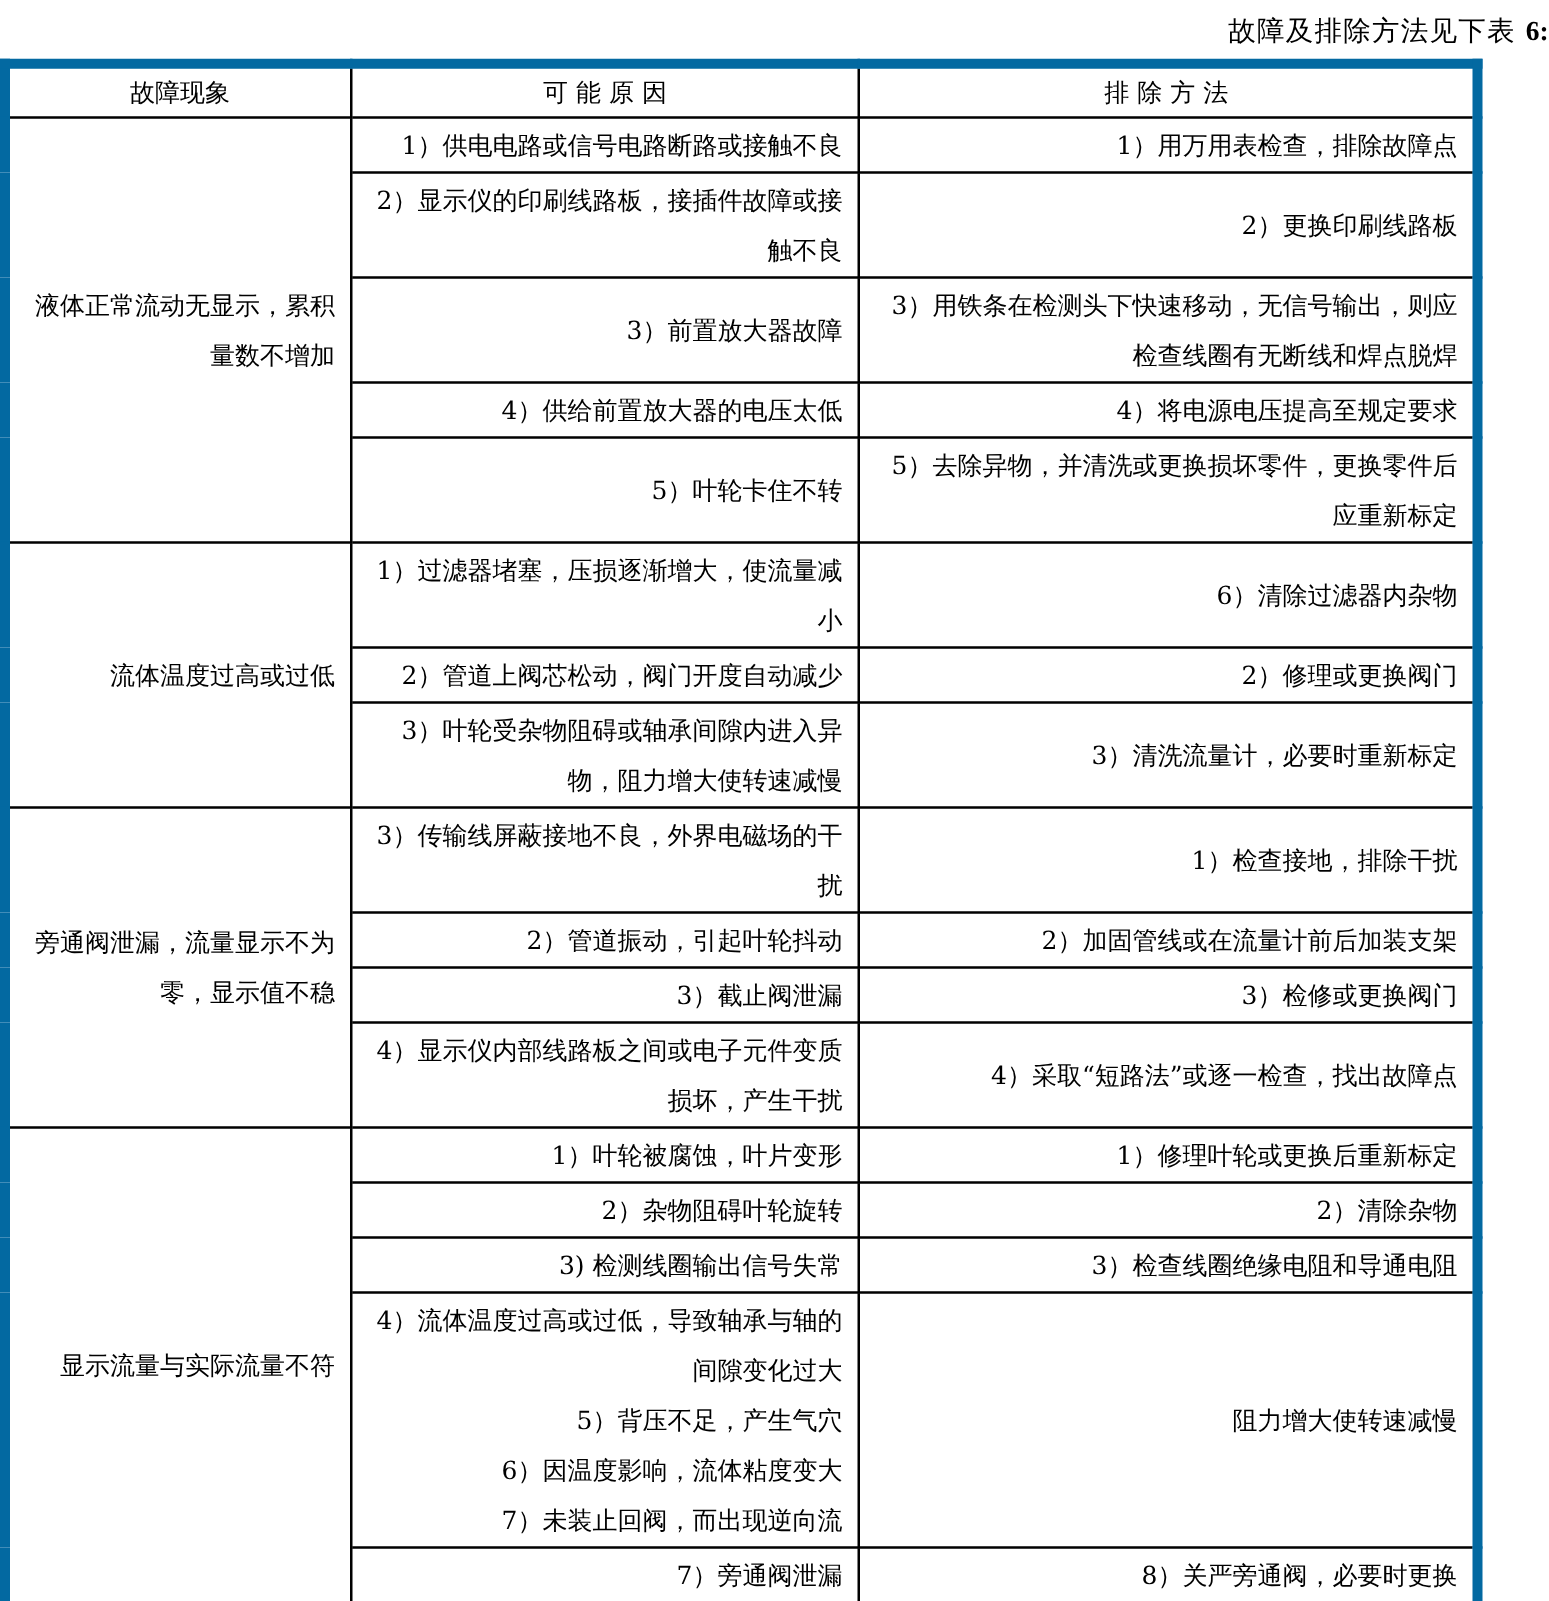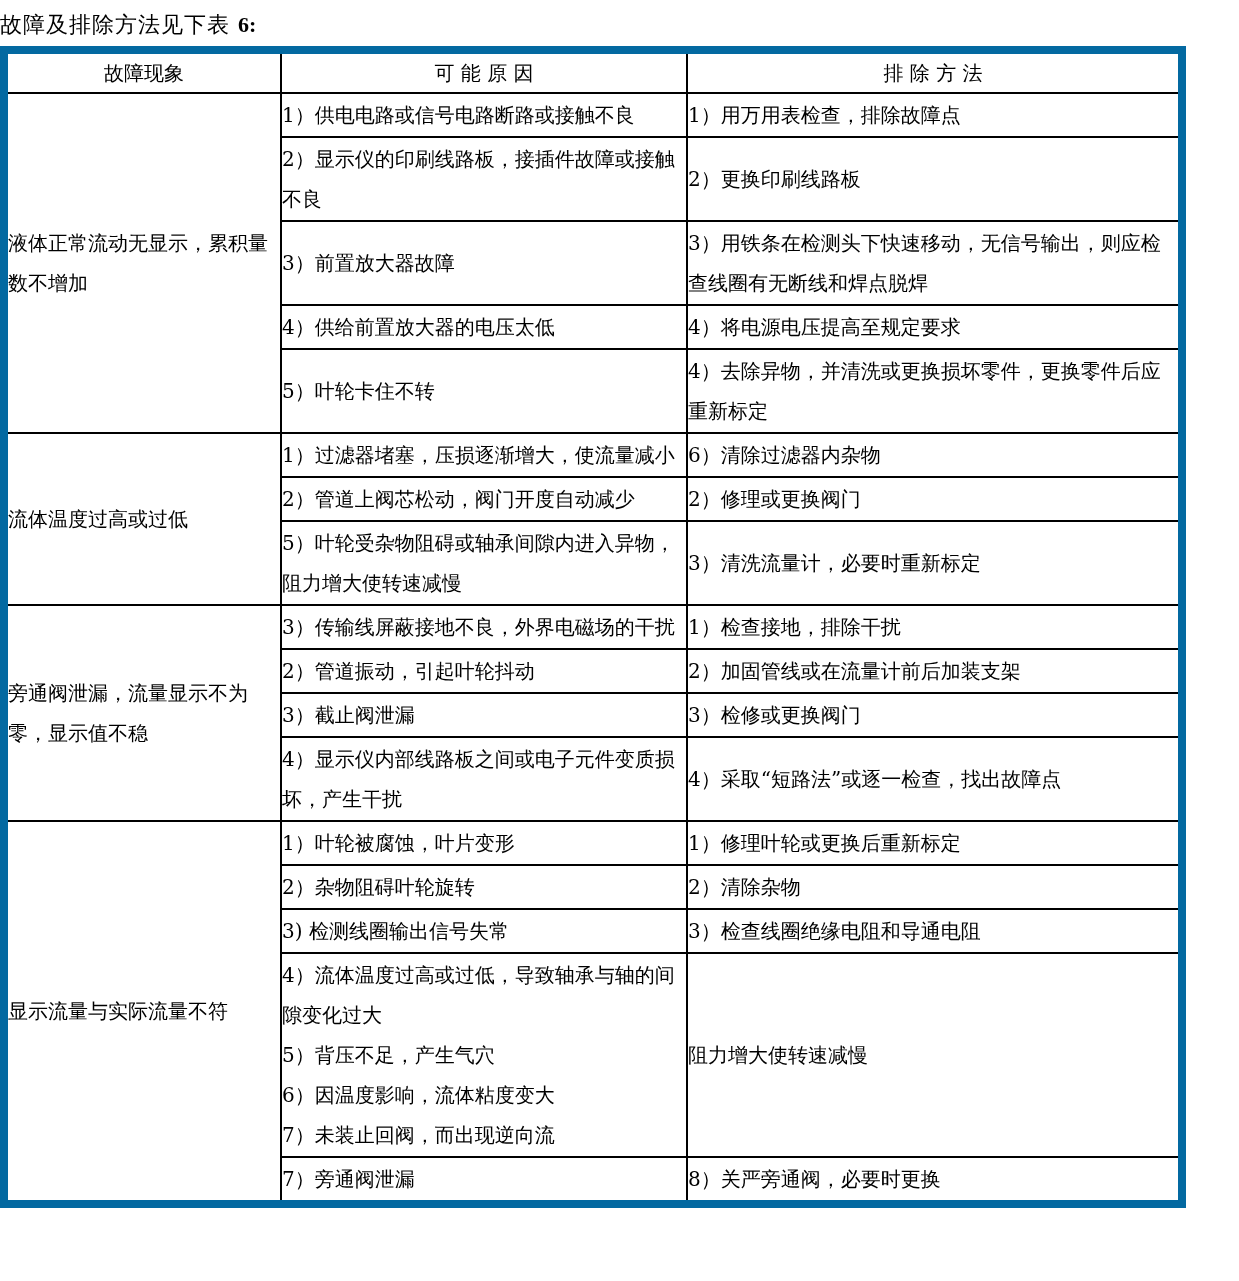--- a/index.html
+++ b/index.html
@@ -8,21 +8,21 @@
     background: #ffffff;
     color: #000000;
     font-family: "DejaVu Serif", "Liberation Serif", serif;
   }
   body {
     width: 1239px;
     height: 1281px;
     overflow: hidden;
   }
   .doc-title {
-    text-align: left;
+    text-align: right;
     font-size: 22px;
     line-height: 26px;
     margin: 12px 0 8px 0;
     letter-spacing: 1px;
   }
   .doc-title .title-number {
     font-family: "Liberation Serif", serif;
     font-weight: bold;
     letter-spacing: 0;
   }
@@ -41,22 +41,22 @@
   }
   .fault-table th {
     font-weight: normal;
     height: 38px;
     text-align: center;
     padding: 0 6px;
     white-space: pre;
   }
   .fault-table td {
     line-height: 40px;
-    padding: 1px 0;
-    text-align: left;
+    padding: 1px 12px;
+    text-align: right;
     white-space: pre-line;
     word-break: break-all;
   }
   col.c1 { width: 277px; }
   col.c2 { width: 406px; }
   col.c3 { width: 495px; }
 </style>
 </head>
 <body>
 
@@ -89,34 +89,34 @@
     <tr>
       <td>3）前置放大器故障</td>
       <td>3）用铁条在检测头下快速移动，无信号输出，则应检查线圈有无断线和焊点脱焊</td>
     </tr>
     <tr>
       <td>4）供给前置放大器的电压太低</td>
       <td>4）将电源电压提高至规定要求</td>
     </tr>
     <tr>
       <td>5）叶轮卡住不转</td>
-      <td>4）去除异物，并清洗或更换损坏零件，更换零件后应重新标定</td>
+      <td>5）去除异物，并清洗或更换损坏零件，更换零件后应重新标定</td>
     </tr>
 
     <tr>
       <td rowspan="3">流体温度过高或过低</td>
       <td>1）过滤器堵塞，压损逐渐增大，使流量减小</td>
       <td>6）清除过滤器内杂物</td>
     </tr>
     <tr>
       <td>2）管道上阀芯松动，阀门开度自动减少</td>
       <td>2）修理或更换阀门</td>
     </tr>
     <tr>
-      <td>5）叶轮受杂物阻碍或轴承间隙内进入异物，阻力增大使转速减慢</td>
+      <td>3）叶轮受杂物阻碍或轴承间隙内进入异物，阻力增大使转速减慢</td>
       <td>3）清洗流量计，必要时重新标定</td>
     </tr>
 
     <tr>
       <td rowspan="4">旁通阀泄漏，流量显示不为零，显示值不稳</td>
       <td>3）传输线屏蔽接地不良，外界电磁场的干扰</td>
       <td>1）检查接地，排除干扰</td>
     </tr>
     <tr>
       <td>2）管道振动，引起叶轮抖动</td>

